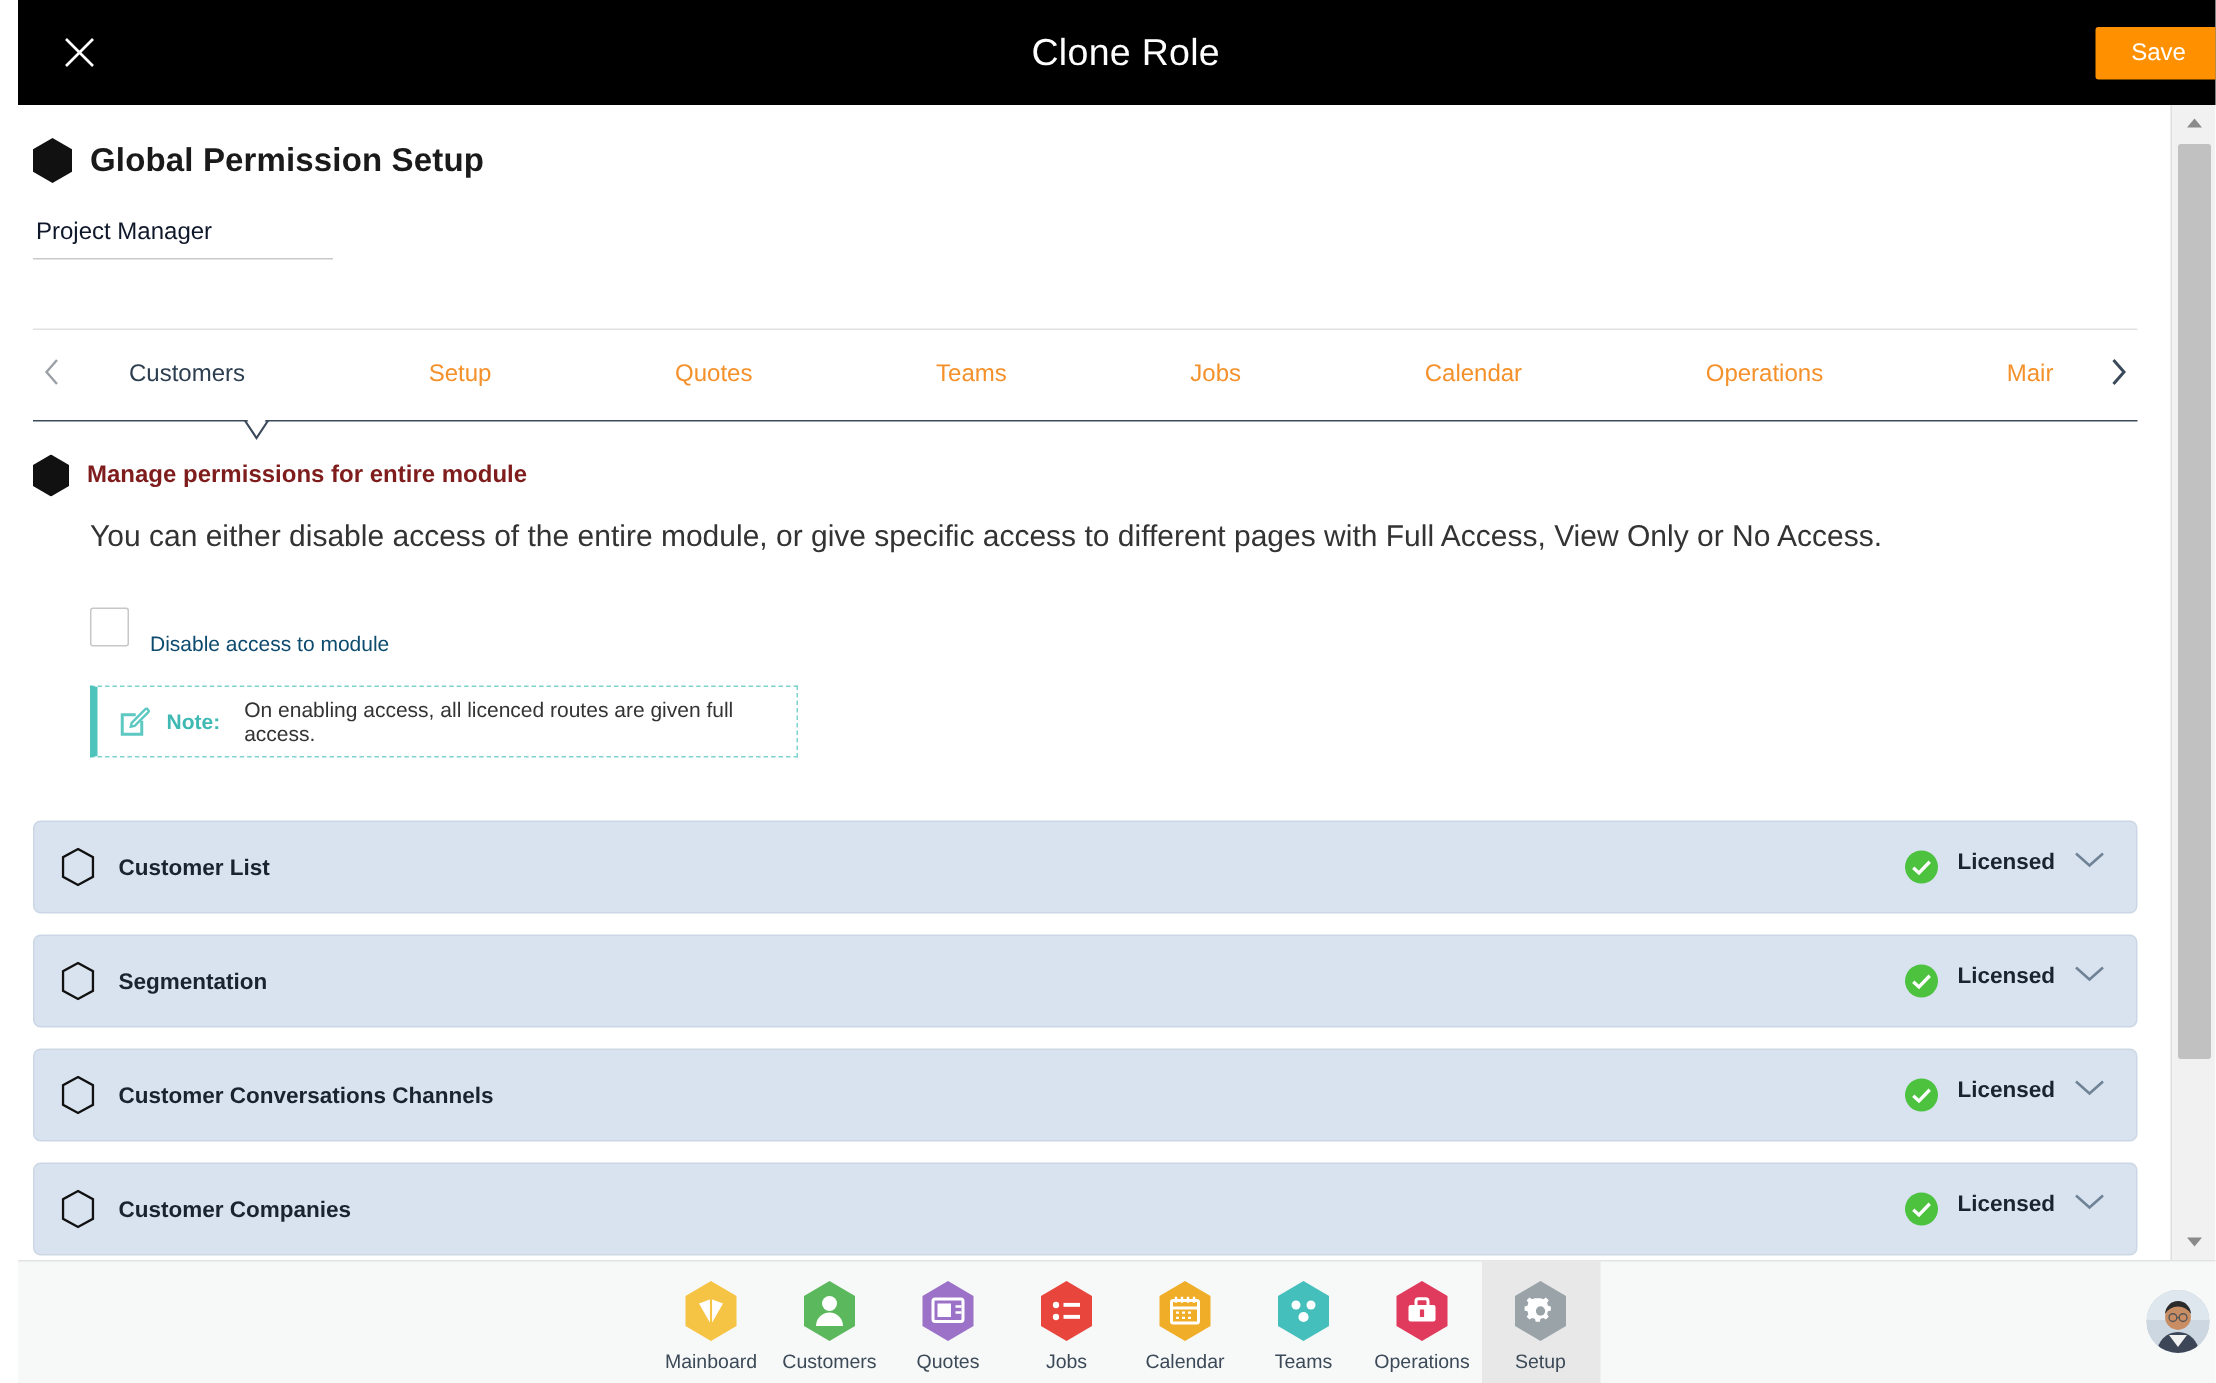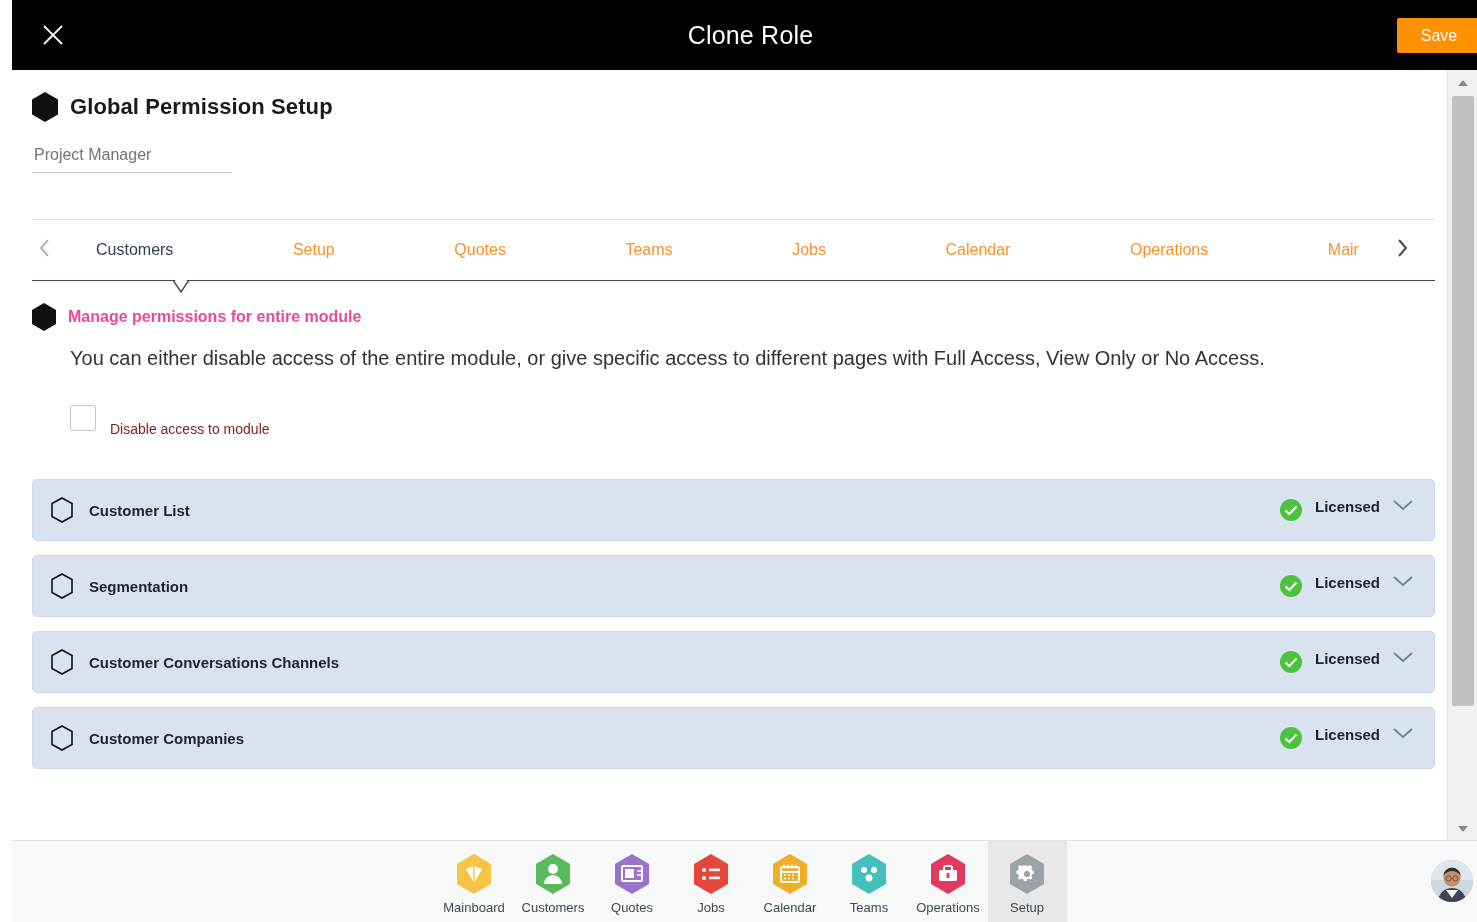--- a/index.html
+++ b/index.html
@@ -37,38 +37,38 @@
 
   
   .body-wrap {
     position: absolute; left: 0; top: 70px;
     width: 1477px; height: 770px; background: #fff;
   }
   .scroll-area {
     position: absolute; left: 0; top: 0;
     width: 1447px; height: 770px; overflow: hidden; background: #fff;
   }
-  .content { padding: 0 32px; }
+  .content { padding: 0 22px; }
 
   
   .page-title-row {
     display: flex; align-items: center; gap: 12px;
     padding-top: 22px;
   }
   .hex-solid { width: 26px; height: 30px; flex: 0 0 26px; display:block; }
   .page-title {
     font-size: 22px; font-weight: bold; color: #1a1a1a; letter-spacing: .1px;
   }
 
   
   .role-field { margin-top: 22px; width: 200px; }
   .role-input {
     width: 200px; border: none; border-bottom: 1px solid #c9c9c9;
     font-family: "Liberation Sans", sans-serif;
-    font-size: 16px; color: #737373; padding: 2px 0 8px 2px; outline: none;
+    font-size: 16px; color: #0f172a; padding: 2px 0 8px 2px; outline: none;
     background: transparent;
   }
   .divider-full {
     margin-top: 46px; height: 1px; background: #e2e2e2; width: 1403px;
   }
 
   
   .tabs-row {
     position: relative; margin-top: 0; height: 60px;
     display: flex; align-items: center;
@@ -92,37 +92,37 @@
   .tab-notch {
     position: absolute; top: 0; left: 129px; width: 40px; height: 14px;
     overflow: hidden;
   }
 
   
   .section-head {
     display: flex; align-items: center; gap: 12px; margin-top: 22px;
   }
   .hex-solid-sm { width: 24px; height: 28px; flex: 0 0 24px; display:block; }
-  .section-title { font-size: 16px; font-weight: bold; color: #ec4899; }
+  .section-title { font-size: 16px; font-weight: bold; color: #7f1d1d; }
   .section-para {
     margin-left: 38px; margin-top: 14px;
     font-size: 20px; color: #333; line-height: 1.35;
   }
   .section-para + .section-para { margin-top: 13px; }
 
   
   .checkbox-row {
     margin-left: 38px; margin-top: 26px;
     display: flex; align-items: center; gap: 14px;
   }
   .cbx {
     width: 26px; height: 26px; border: 1px solid #c7c7c7;
     background: #fff; border-radius: 2px; cursor: pointer; flex: 0 0 26px;
   }
-  .cbx-label { font-size: 14px; color: #7f1d1d; margin-top: 23px; }
+  .cbx-label { font-size: 14px; color: #0c4a6e; margin-top: 23px; }
 
   
   .note-box {
     margin-left: 38px; margin-top: 20px;
     width: 472px; height: 48px;
     border: 1px dashed #7fd3cf; border-left: 5px solid #4ec4bd;
     display: flex; align-items: center; gap: 10px; padding: 0 12px;
     background: #fff;
   }
   .note-icon { width: 24px; height: 24px; flex: 0 0 24px; display:block; }
@@ -265,20 +265,30 @@
           </span>
           <span class="section-title">Manage permissions for entire module</span>
         </div>
         <div class="section-para">You can either disable access of the entire module, or give specific access to different pages with Full Access, View Only or No Access.</div>
 
         <div class="checkbox-row">
           <div class="cbx"></div>
           <span class="cbx-label">Disable access to module</span>
         </div>
 
+        <div class="note-box">
+          <span>
+            <svg class="note-icon" viewBox="0 0 24 24">
+              <path d="M3.5 6.5 h10 v2 h-8 v11 h11 v-8 h2 v10 h-15 z" fill="#5ec8c3"></path>
+              <path d="M20.6 3.1 l1.3 1.3 a1 1 0 0 1 0 1.4 l-9.1 9.1 -2.6 .6 .6 -2.6 9.1 -9.1 a1 1 0 0 1 1.4 0 z" fill="none" stroke="#5ec8c3" stroke-width="1.6"></path>
+            </svg>
+          </span>
+          <span class="note-label">Note:</span>
+          <span class="note-text">On enabling access, all licenced routes are given full access.</span>
+        </div>
 
         <div class="perm-list">
 
           <div class="perm-row">
             <span>
               <svg class="hex-outline" viewBox="0 0 22 26">
                 <polygon points="11,1 21,6.5 21,19.5 11,25 1,19.5 1,6.5" fill="none" stroke="#111111" stroke-width="1.6"></polygon>
               </svg>
             </span>
             <span class="perm-name">Customer List</span>

